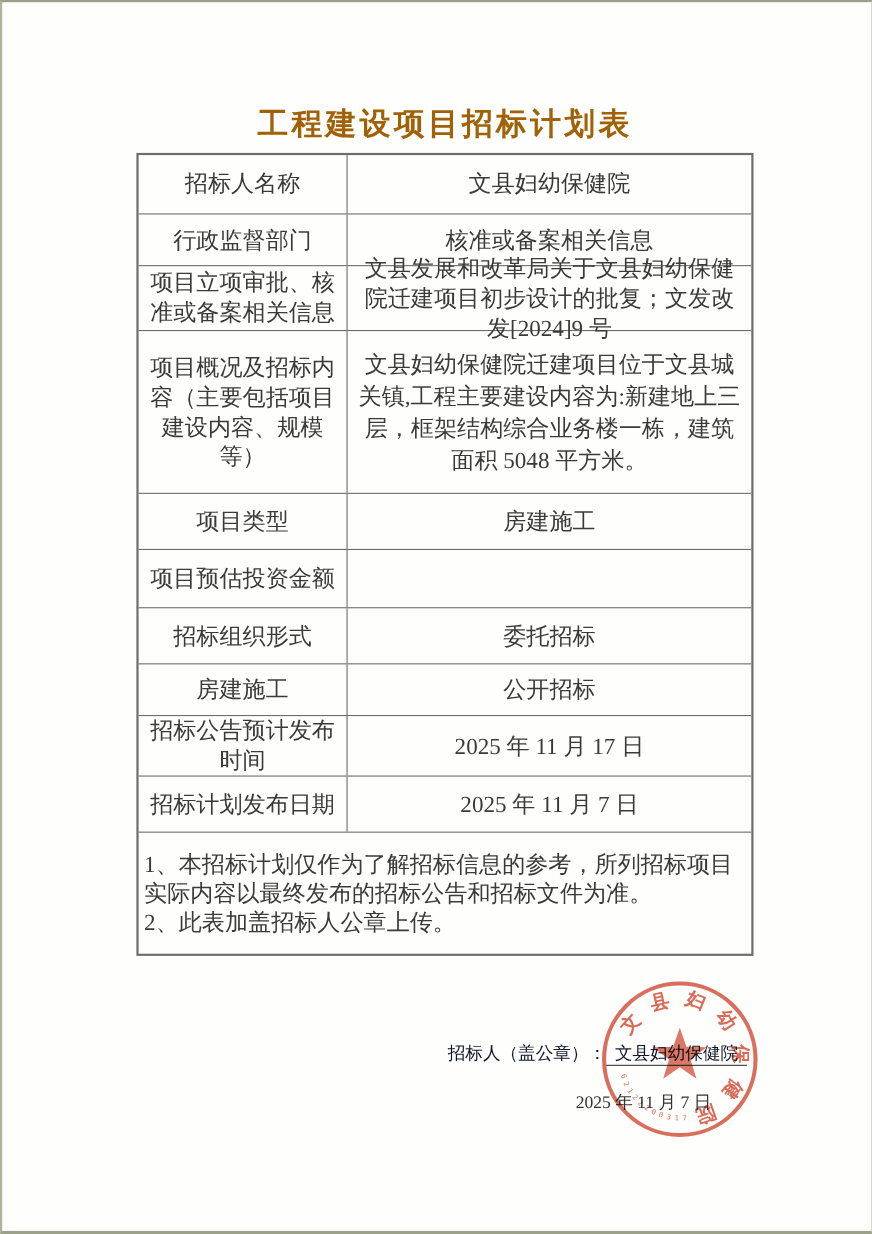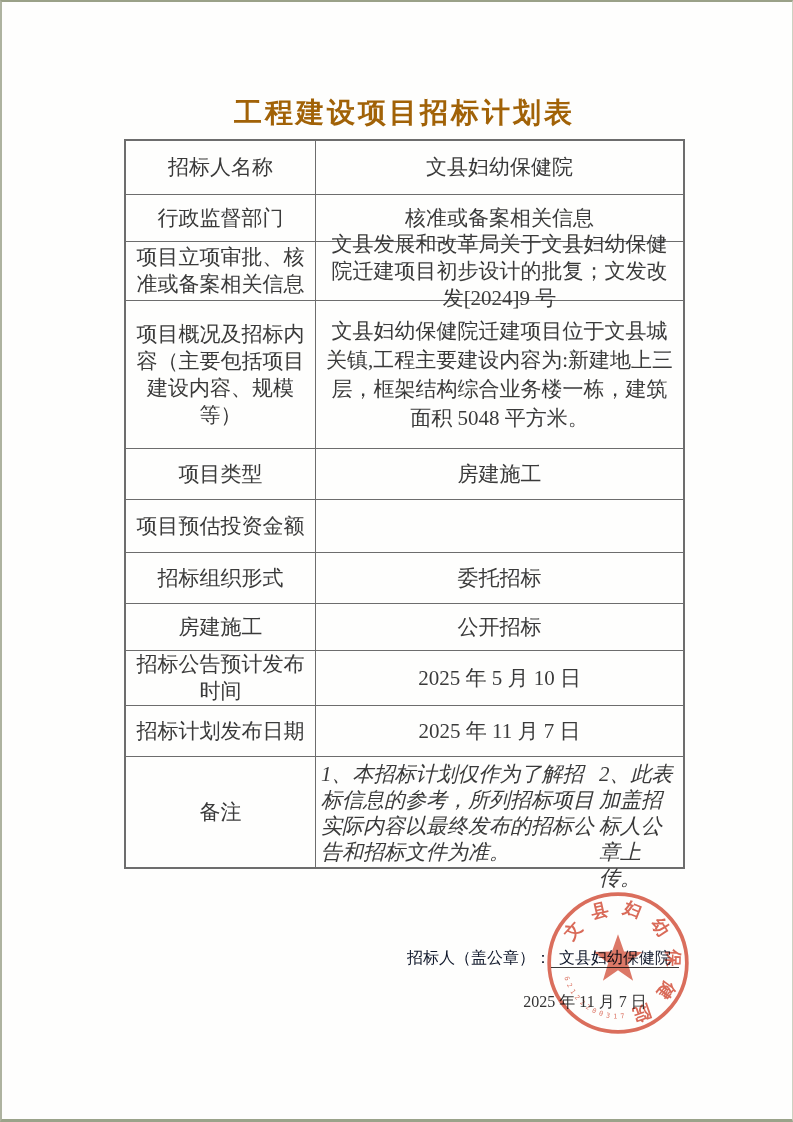--- a/index.html
+++ b/index.html
@@ -64,27 +64,26 @@
     text-align: center;
     padding: 2px 6px;
   }
   .cell.value {
     flex: 1 1 auto;
     text-align: center;
     padding: 2px 6px;
   }
   .cell.value.long { line-height: 29px; }
   .cell.value.left {
-    flex-direction: row;
+    flex-direction: column;
     align-items: flex-start;
     justify-content: center;
     text-align: left;
     line-height: 26px;
     padding: 4px 5px;
-    font-style: italic;
   }
   .footer-sign {
     position: absolute;
     top: 946px;
     left: 405px;
     font-size: 16px;
     color: #0f172a;
     white-space: nowrap;
   }
   .sig-value {
@@ -172,30 +171,29 @@
       <div class="cell value">委托招标</div>
     </div>
 
     <div class="t-row" style="height:47px">
       <div class="cell label">房建施工</div>
       <div class="cell value">公开招标</div>
     </div>
 
     <div class="t-row" style="height:55px">
       <div class="cell label">招标公告预计发布时间</div>
-      <div class="cell value">2025 年 5 月 10 日</div>
+      <div class="cell value">2025 年 11 月 17 日</div>
     </div>
 
     <div class="t-row" style="height:51px">
       <div class="cell label">招标计划发布日期</div>
       <div class="cell value">2025 年 11 月 7 日</div>
     </div>
 
     <div class="t-row" style="height:110px">
-      <div class="cell label">备注</div>
       <div class="cell value left">
         <div>1、本招标计划仅作为了解招标信息的参考，所列招标项目实际内容以最终发布的招标公告和招标文件为准。</div>
         <div>2、此表加盖招标人公章上传。</div>
       </div>
     </div>
 
   </div>
 
   <div class="footer-sign">
     <span>招标人（盖公章）：</span><span class="sig-value">文县妇幼保健院</span>

